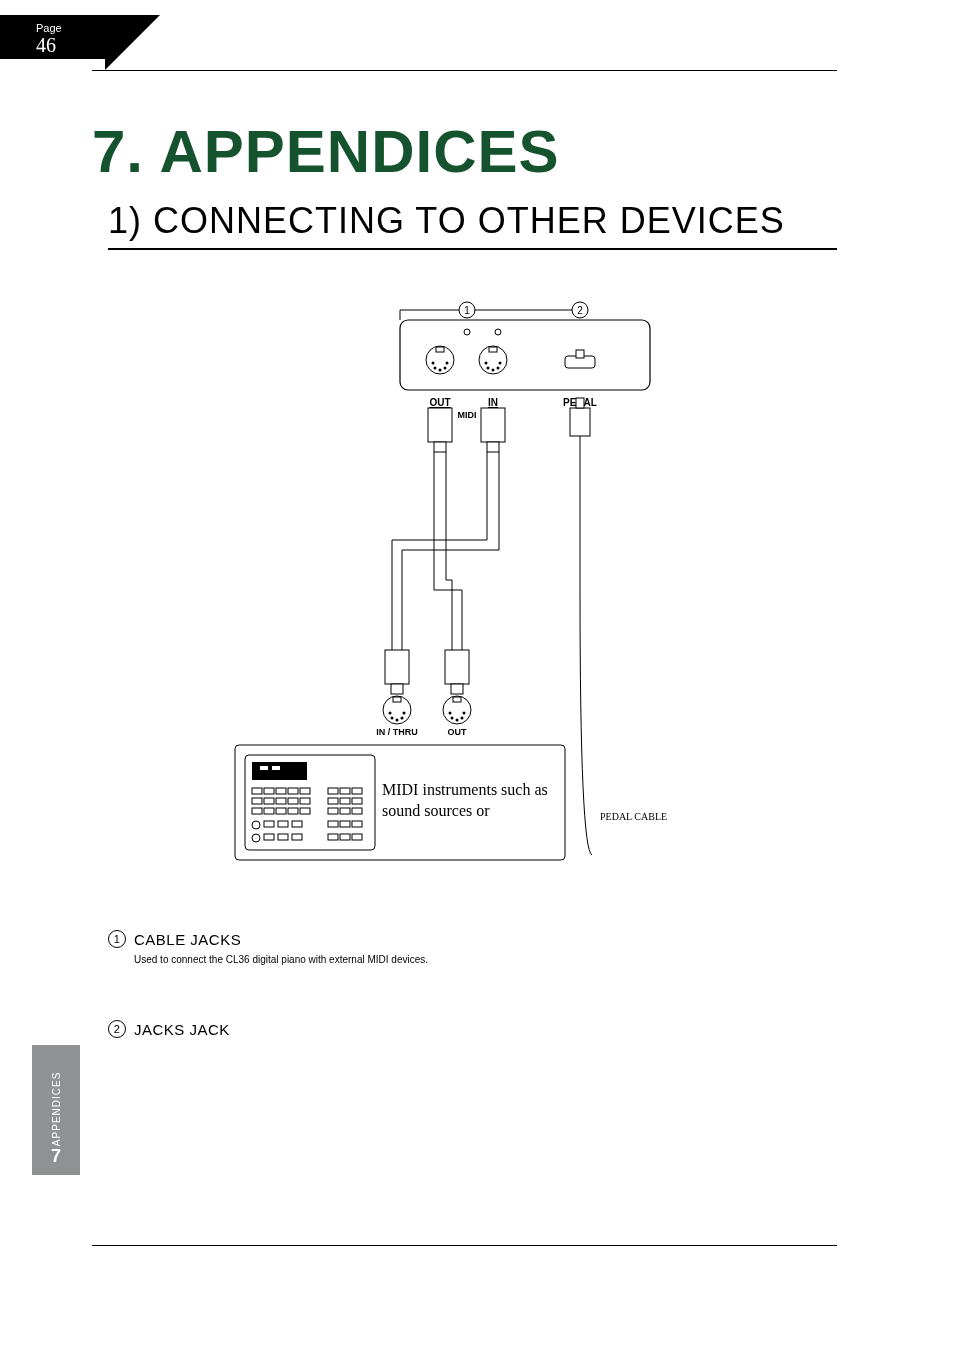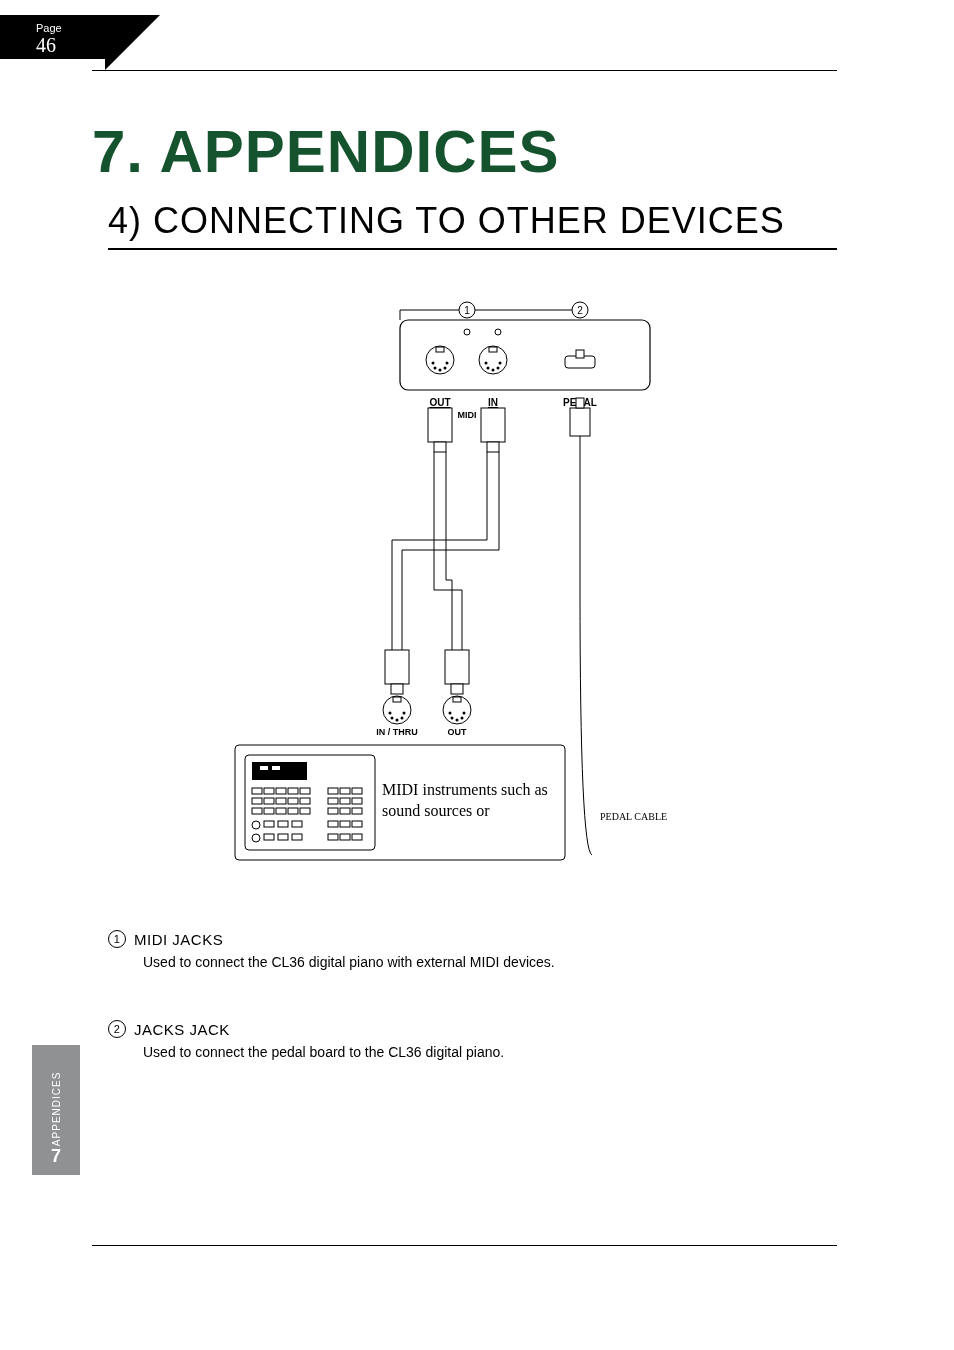--- a/index.html
+++ b/index.html
@@ -102,22 +102,22 @@
     height: 16px;
     border: 1.2px solid #000;
     border-radius: 50%;
     align-items: center;
     justify-content: center;
     font-size: 11px;
     line-height: 1;
     font-family: Arial, sans-serif;
   }
   .sec-body {
-    font-size: 14px;
-    margin-left: 35px;
+    font-size: 10px;
+    margin-left: 26px;
   }
   .side-tab {
     position: absolute;
     left: 32px;
     top: 1045px;
     width: 48px;
     height: 130px;
     background: #8f9193;
     color: #fff;
   }
@@ -155,21 +155,21 @@
 <div class="page-tab">
   <div class="page-label">Page</div>
   <div class="page-number">46</div>
 </div>
 
 <div class="top-rule"></div>
 
 <div class="h1">7. APPENDICES</div>
 
 <div class="h2-wrap">
-  <div class="h2">4) CONNECTING TO OTHER DEVICES</div>
+  <div class="h2">1) CONNECTING TO OTHER DEVICES</div>
 </div>
 
 <div class="diagram">
   <svg viewBox="0 0 500 600" width="500" height="600">
 
     <rect x="170" y="30" width="250" height="70" rx="8" ry="8" fill="#fff" stroke="#000" stroke-width="1.2"></rect>
 
     <g>
       <circle cx="237" cy="20" r="8" fill="#fff" stroke="#000"></circle>
       <text x="237" y="24" text-anchor="middle" font-size="10">1</text>
@@ -326,31 +326,30 @@
     </g>
     <foreignObject x="152" y="490" width="175" height="40">
       <div xmlns="http://www.w3.org/1999/xhtml" style="font-family:'Times New Roman',serif;font-size:16px;line-height:1.3;">MIDI instruments such as sound sources or sequencers.</div>
     </foreignObject>
   </svg>
 </div>
 
 <div class="section" style="top:930px">
   <div class="sec-head">
     <span class="circ">1</span>
-    <span>MIDI JACKS</span>
+    <span>CABLE JACKS</span>
   </div>
   <div class="sec-body">Used to connect the CL36 digital piano with external MIDI devices.</div>
 </div>
 
 <div class="section" style="top:1020px">
   <div class="sec-head">
     <span class="circ">2</span>
     <span>JACKS JACK</span>
   </div>
-  <div class="sec-body">Used to connect the pedal board to the CL36 digital piano.</div>
 </div>
 
 <div class="side-tab">
   <div class="chlabel">APPENDICES</div>
   <div class="chapnum">7</div>
 </div>
 
 <div class="bottom-rule"></div>
 
 </body></html>

